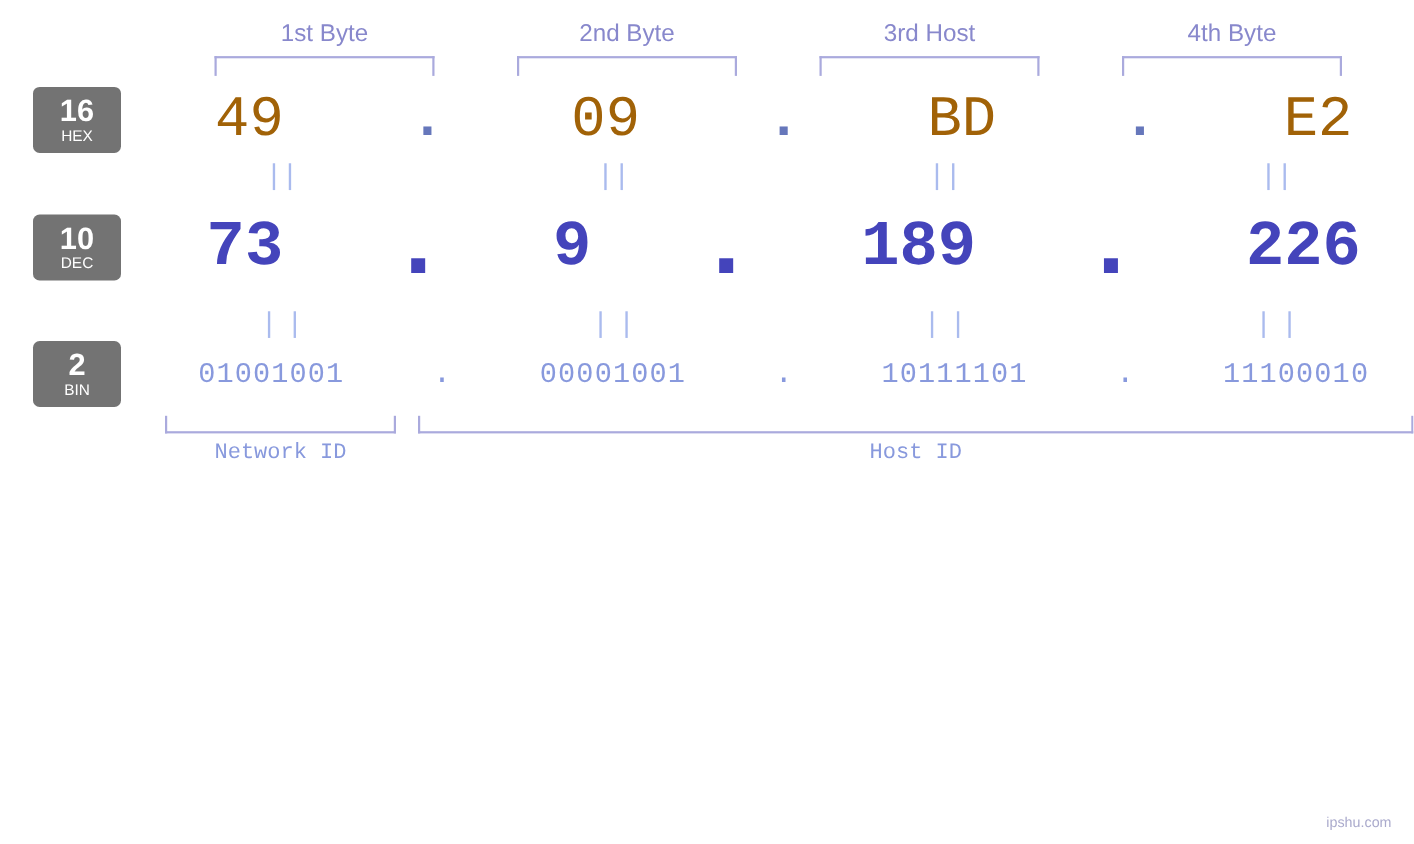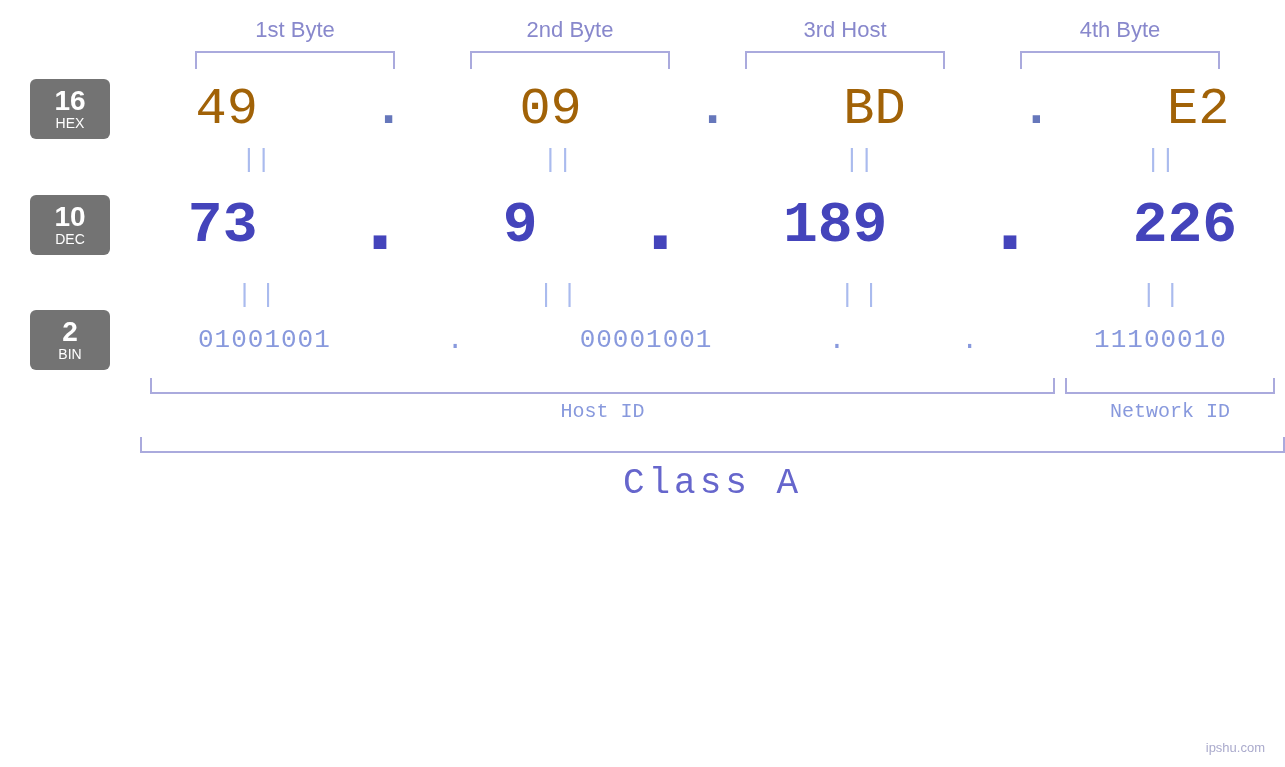--- a/index.html
+++ b/index.html
@@ -257,44 +257,38 @@
       <div class="label-badge">
         <span class="base-num">2</span>
         <span class="base-name">BIN</span>
       </div>
     </div>
     <div class="values-col">
       <div class="bin-value">01001001</div>
       <div class="bin-inline-dot">.</div>
       <div class="bin-value">00001001</div>
       <div class="bin-inline-dot">.</div>
+      <div class="bin-value">10111101</div>
       <div class="bin-inline-dot">.</div>
       <div class="bin-value">11100010</div>
     </div>
   </div>
 
   <div class="hex-row-wrapper" style="margin-top:8px; align-items:flex-start;">
     <div class="badge-col"></div>
     <div style="flex:1;display:flex;align-items:flex-start;">
 
+      <div style="display:flex;flex-direction:column;align-items:center;width:230px;">
+        <div style="width:210px;height:16px;border-bottom:2px solid #aaaadd;border-left:2px solid #aaaadd;border-right:2px solid #aaaadd;"></div>
+        <div style="color:#8899dd;font-size:20px;font-family:'Courier New',monospace;margin-top:6px;">Network ID</div>
+      </div>
+
       <div style="display:flex;flex-direction:column;align-items:center;flex:1;margin-left:10px;">
         <div style="width:100%;height:16px;border-bottom:2px solid #aaaadd;border-left:2px solid #aaaadd;border-right:2px solid #aaaadd;"></div>
         <div style="color:#8899dd;font-size:20px;font-family:'Courier New',monospace;margin-top:6px;">Host ID</div>
       </div>
-
-      <div style="display:flex;flex-direction:column;align-items:center;width:230px;">
-        <div style="width:210px;height:16px;border-bottom:2px solid #aaaadd;border-left:2px solid #aaaadd;border-right:2px solid #aaaadd;"></div>
-        <div style="color:#8899dd;font-size:20px;font-family:'Courier New',monospace;margin-top:6px;">Network ID</div>
-      </div>
-    </div>
-  </div>
-
-  <div class="hex-row-wrapper" style="margin-top:14px; align-items:flex-start;">
-    <div class="badge-col"></div>
-    <div style="flex:1;display:flex;flex-direction:column;align-items:center;">
-      <div style="width:100%;height:16px;border-bottom:2px solid #aaaadd;border-left:2px solid #aaaadd;border-right:2px solid #aaaadd;"></div>
-      <div style="color:#6666cc;font-size:36px;font-family:'Courier New',monospace;letter-spacing:4px;margin-top:10px;">Class A</div>
-    </div>
-  </div>
+    </div>
+  </div>
+
 
 </div>
 
 <div class="watermark">ipshu.com</div>
 
 </body></html>

